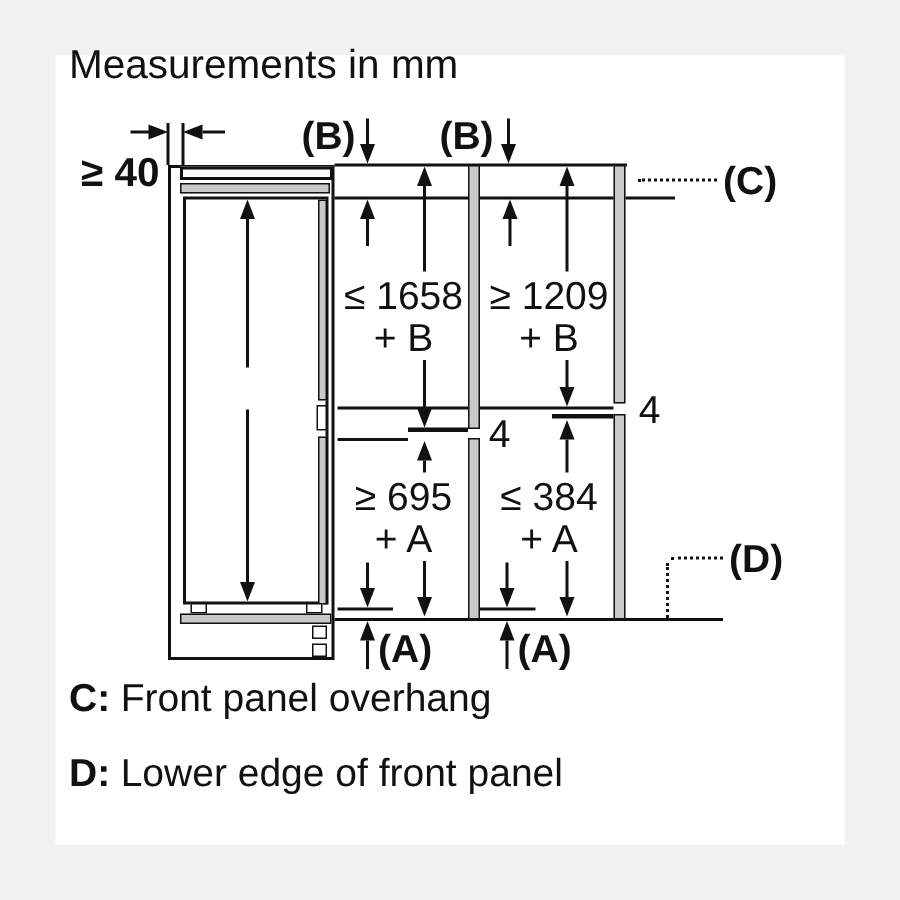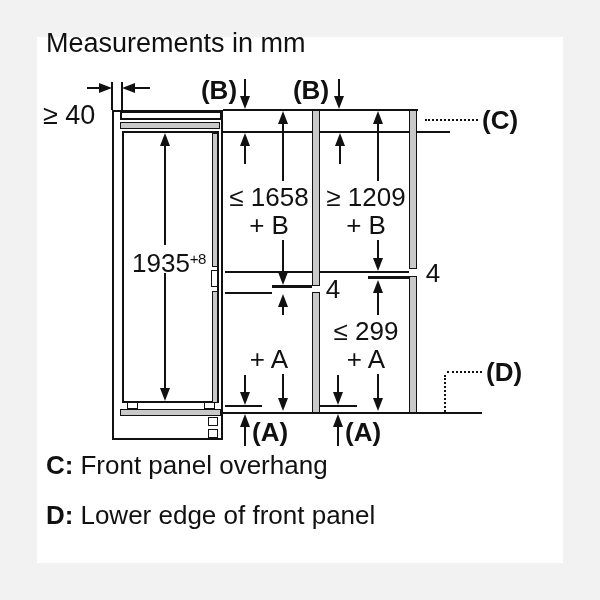--- a/index.html
+++ b/index.html
@@ -41,38 +41,37 @@
   <div id="sheet"></div>
 
   <div class="t f27" style="left:46px;top:28px;">Measurements in mm</div>
 
   <div class="vl" style="left:111px;top:82px;width:2px;height:28px;"></div>
   <div class="vl" style="left:121px;top:82px;width:2px;height:28px;"></div>
   <div class="hl" style="left:87px;top:87px;width:13px;height:2px;"></div>
   <div class="ah pt-right" style="left:99px;top:83px;"></div>
   <div class="ah pt-left" style="left:122px;top:83px;"></div>
   <div class="hl" style="left:135px;top:87px;width:15px;height:2px;"></div>
-  <div class="t f27" style="left:43px;top:100px;">≥ 40</div>
+  <div class="t f27" style="left:54px;top:100px;font-weight:bold;">≥ 40</div>
 
   <div class="box b25" style="left:112px;top:110px;width:111px;height:330px;"></div>
   <div class="box" style="left:120px;top:111px;width:102px;height:9px;"></div>
   <div class="box b15 gray" style="left:120px;top:122px;width:100px;height:7px;"></div>
   <div class="box" style="left:122px;top:131px;width:97px;height:272px;"></div>
   <div class="box b15 gray" style="left:212px;top:133px;width:6px;height:134px;"></div>
   <div class="box b15" style="left:211px;top:270px;width:7px;height:17px;"></div>
   <div class="box b15 gray" style="left:212px;top:291px;width:6px;height:112px;"></div>
   <div class="box b15" style="left:127px;top:402px;width:11px;height:7px;"></div>
   <div class="box b15" style="left:204px;top:402px;width:11px;height:7px;"></div>
   <div class="box b15 gray" style="left:120px;top:409px;width:101px;height:7px;"></div>
   <div class="box b15" style="left:208px;top:417px;width:10px;height:9px;"></div>
   <div class="box b15" style="left:208px;top:429px;width:10px;height:9px;"></div>
 
   <div class="ah up" style="left:160px;top:133px;"></div>
   <div class="vl" style="left:164px;top:145px;width:2px;height:100px;"></div>
-  <div class="t ctr" style="left:123px;top:245px;width:92px;"><span>1935</span><span class="sup">+8</span></div>
   <div class="vl" style="left:164px;top:273px;width:2px;height:116px;"></div>
   <div class="ah down" style="left:160px;top:388px;"></div>
 
   <div class="hl" style="left:223px;top:109px;width:195px;height:2px;"></div>
   <div class="hl" style="left:223px;top:131px;width:227px;height:1.6px;"></div>
 
   <div class="box b15 gray" style="left:312px;top:110px;width:8px;height:176px;"></div>
   <div class="box b15 gray" style="left:312px;top:292px;width:8px;height:121px;"></div>
 
   <div class="box b15 gray" style="left:409px;top:110px;width:8px;height:159px;"></div>
@@ -110,27 +109,28 @@
   <div class="t ctr" style="left:320px;top:183px;width:92px;text-align:center;">≥ 1209</div>
   <div class="t ctr" style="left:320px;top:211px;width:92px;">+ B</div>
   <div class="vl" style="left:377px;top:240px;width:2px;height:18px;"></div>
   <div class="ah down" style="left:373px;top:258px;"></div>
 
   <div class="t ctr" style="left:321px;top:275px;width:24px;">4</div>
   <div class="t ctr" style="left:421px;top:259px;width:24px;">4</div>
 
   <div class="ah up" style="left:278px;top:294px;"></div>
   <div class="vl" style="left:282px;top:307px;width:2px;height:8px;"></div>
+  <div class="t ctr" style="left:225px;top:317px;width:88px;">≥ 695</div>
   <div class="t ctr" style="left:225px;top:345px;width:88px;">+ A</div>
   <div class="vl" style="left:282px;top:374px;width:2px;height:24px;"></div>
   <div class="ah down" style="left:278px;top:398px;"></div>
 
   <div class="ah up" style="left:373px;top:280px;"></div>
   <div class="vl" style="left:377px;top:293px;width:2px;height:22px;"></div>
-  <div class="t ctr" style="left:320px;top:317px;width:92px;">≤ 299</div>
+  <div class="t ctr" style="left:320px;top:317px;width:92px;">≤ 384</div>
   <div class="t ctr" style="left:320px;top:345px;width:92px;">+ A</div>
   <div class="vl" style="left:377px;top:374px;width:2px;height:24px;"></div>
   <div class="ah down" style="left:373px;top:398px;"></div>
 
   <div class="hl" style="left:223px;top:412px;width:259px;height:2px;"></div>
   <div class="hl" style="left:225px;top:405px;width:37px;height:1.6px;"></div>
   <div class="hl" style="left:320px;top:405px;width:37px;height:1.6px;"></div>
 
   <div class="vl" style="left:244px;top:375px;width:2px;height:17px;"></div>
   <div class="ah down" style="left:240px;top:392px;"></div>

